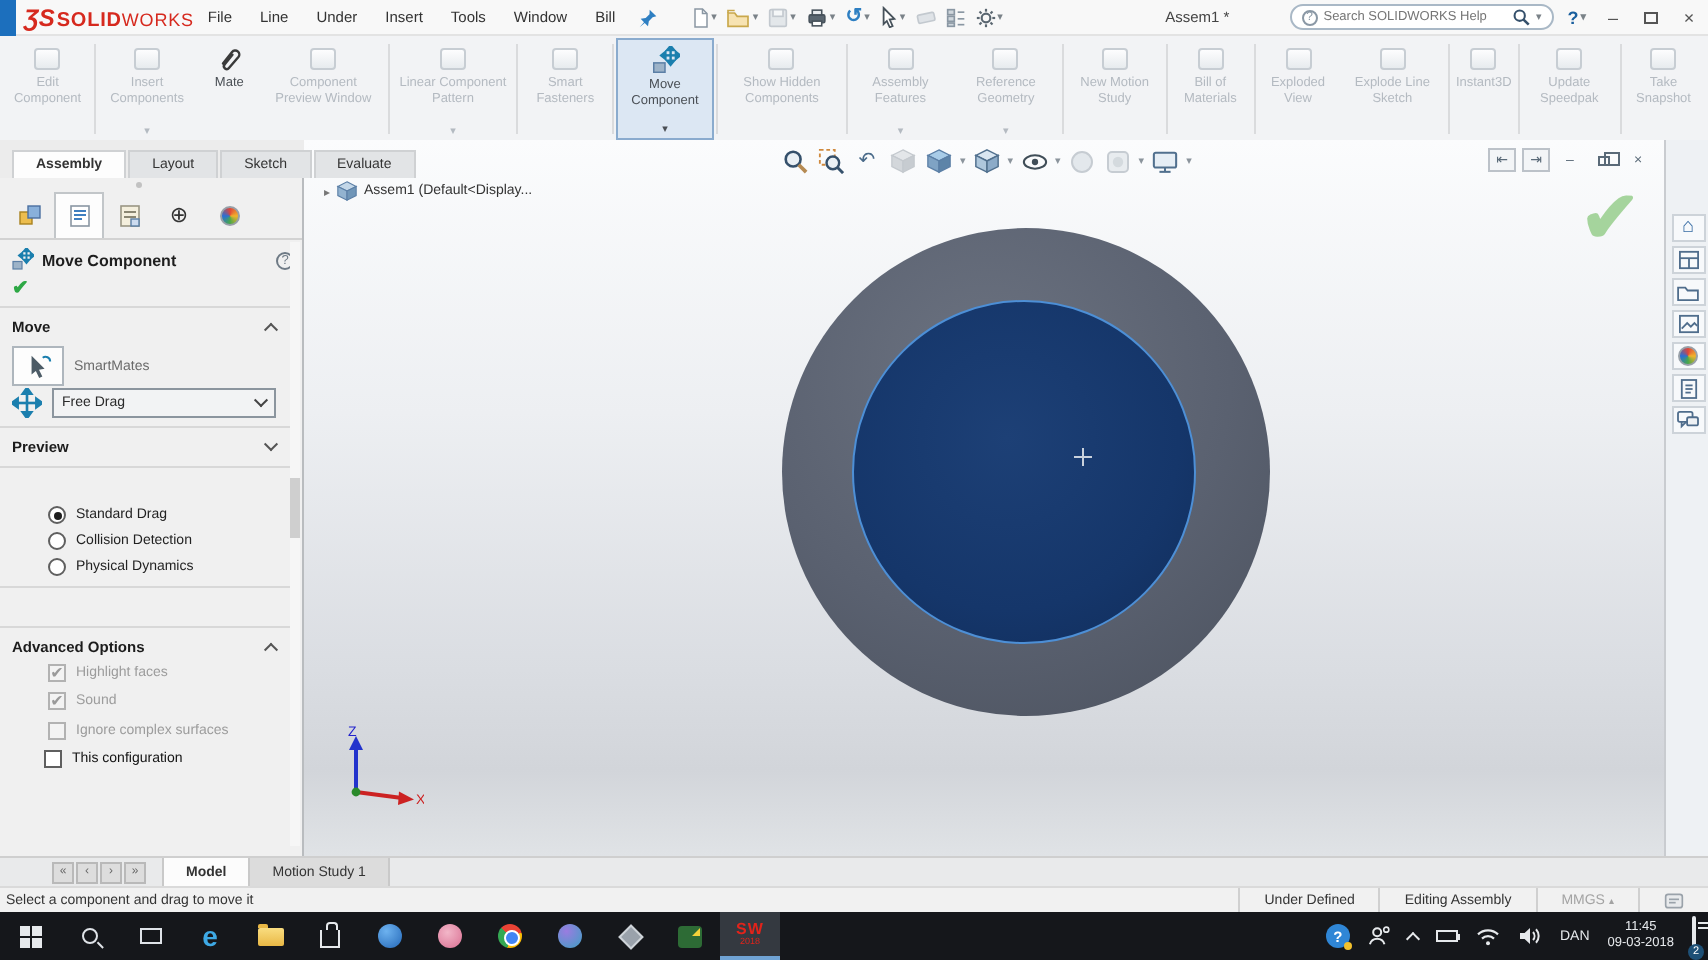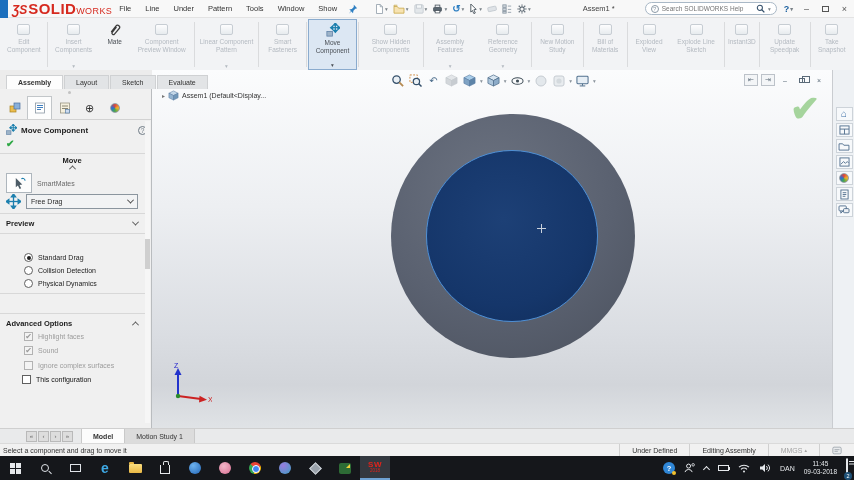--- a/index.html
+++ b/index.html
@@ -5,21 +5,21 @@
   *{margin:0;padding:0;box-sizing:border-box;}
   html,body{width:854px;height:480px;overflow:hidden;}
   body{font-family:"Liberation Sans",sans-serif;background:#000;position:relative;}
   .screen{position:absolute;left:0;top:0;width:854px;height:480px;background:#f0f1f3;}
 
   
   .titlebar{position:absolute;left:0;top:0;width:854px;height:18px;background:#f8f8f8;border-bottom:1px solid #e3e3e3;display:flex;align-items:center;}
   .app-accent{width:8px;height:18px;background:#1c6fbd;}
   .logo{display:flex;align-items:baseline;margin-left:4px;white-space:nowrap;}
   .logo-mark{color:#d6291e;font-weight:bold;font-style:italic;font-size:12px;margin-right:1px;}
-  .logo-solid{color:#d6291e;font-weight:bold;font-size:15px;letter-spacing:.4px;}
+  .logo-solid{color:#d6291e;font-weight:bold;font-size:10px;letter-spacing:.4px;}
   .logo-works{color:#d6291e;font-size:9px;letter-spacing:.4px;}
   .menus{display:flex;margin-left:0;}
   .menu{font-size:7.5px;color:#333;padding:0 7px;line-height:17px;cursor:default;}
   .pin{margin-left:4px;display:flex;align-items:center;}
   .qat{display:flex;align-items:center;margin-left:16px;gap:3px;}
   .qbtn{display:flex;align-items:center;gap:1px;padding:1px;}
   .dda{font-size:5.5px;color:#7a8288;}
   .doc-title{margin-left:auto;font-size:7.5px;color:#444;white-space:nowrap;}
   .search{margin-left:30px;margin-right:5px;display:flex;align-items:center;border:1px solid #a9b8c6;border-radius:9px;background:#fff;height:13px;width:132px;padding:0 5px;gap:3px;}
   .search-qmark{width:8px;height:8px;border:1px solid #8a98a5;border-radius:50%;color:#8a98a5;font-size:6px;display:flex;align-items:center;justify-content:center;flex:none;}
@@ -165,24 +165,24 @@
     <div class="app-accent"></div>
     <div class="logo">
       <span class="logo-mark">ƷS</span>
       <span class="logo-solid">SOLID</span>
       <span class="logo-works">WORKS</span>
     </div>
     <div class="menus">
       <span class="menu">File</span>
       <span class="menu">Line</span>
       <span class="menu">Under</span>
-      <span class="menu">Pattern</span>
+      <span class="menu">Insert</span>
       <span class="menu">Tools</span>
       <span class="menu">Window</span>
-      <span class="menu">Show</span>
+      <span class="menu">Bill</span>
     </div>
     <span class="pin">
       <svg width="10" height="10" viewBox="0 0 12 12">
           <path d="M7 1l4 4-2.2.6L6.5 8l-.5 3-2-2-3 2.6L3.6 8.5l-2-2 3-.5 2.3-2.3z" fill="#2e7fc2"></path>
         </svg>
     </span>
     <div class="qat">
       <span class="qbtn">
         <svg width="9" height="12" viewBox="0 0 12 14">
             <path d="M2 1h5l3 3v9H2z" fill="#fff" stroke="#8a97a3"></path>
@@ -571,21 +571,21 @@
               <path d="M6 5l2.2-1.8v3.6z"></path>
               <path d="M16 5l-2.2-1.8v3.6z"></path>
             </g>
           </svg>
         <span class="t">Move Component</span>
         <span class="qhelp">?</span>
       </div>
       <span class="okcheck">✔</span>
 
       <div class="pdiv" style="top:64px;"></div>
-      <div class="psec" style="top:67px;flex-direction:column;">
+      <div class="psec" style="top:67px;">
         <span>Move</span>
           <span class="sp"></span>
           <span class="chev up"></span>
       </div>
       <div class="prow" style="left:6px;top:84px;">
         <span class="smbtn">
           <svg width="13" height="13" viewBox="0 0 14 14">
               <path d="M3 1l7 7-3 .5 1.8 3.6-1.7.8-1.8-3.7L3 11z" fill="#4c5b66"></path>
               <path d="M9 2a2.5 2.5 0 0 1 4 2" fill="none" stroke="#1b7fae" stroke-width="1.1"></path>
             </svg>

